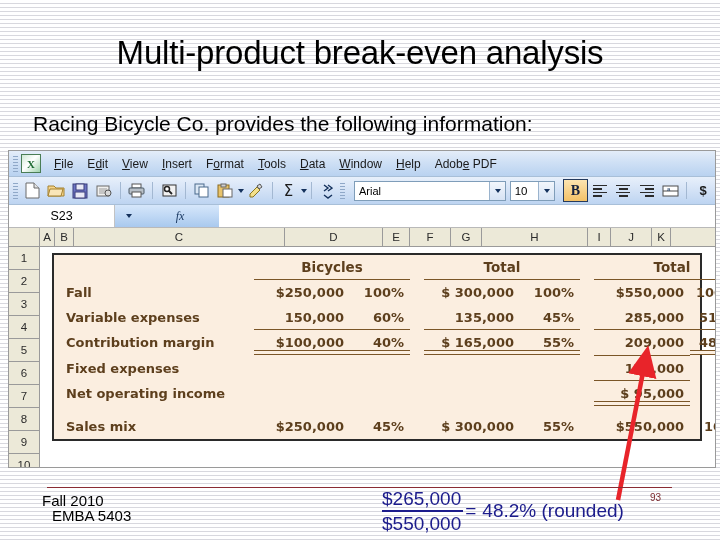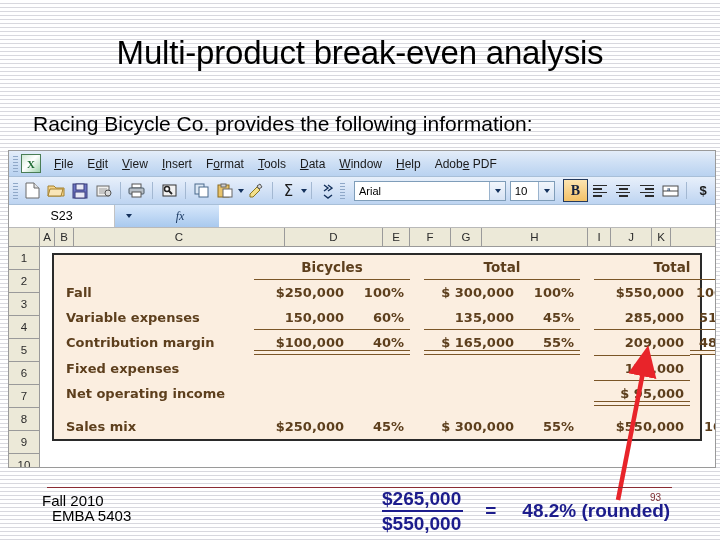--- a/index.html
+++ b/index.html
@@ -299,25 +299,24 @@
     font-size: 15px;
     color: #000000;
     line-height: 15px;
   }
   #footleft .l2 { margin-left: 10px; }
   #formula-note {
     position: absolute;
     left: 382px;
     top: 487px;
     color: #1c1c8c;
-    font-weight: bold;
+    font-weight: normal;
     display: flex;
     align-items: center;
     font-size: 19px;
-    gap: 20px;
   }
   #fraction {
     display: inline-flex;
     flex-direction: column;
     align-items: stretch;
     line-height: 23px;
   }
   #fraction .num { border-bottom: 2.5px solid #1c1c8c; padding: 0 2px 0 0; }
   #fraction .den { padding: 0 2px 0 0; }
   #eq { margin: 0 6px 0 2px; }

